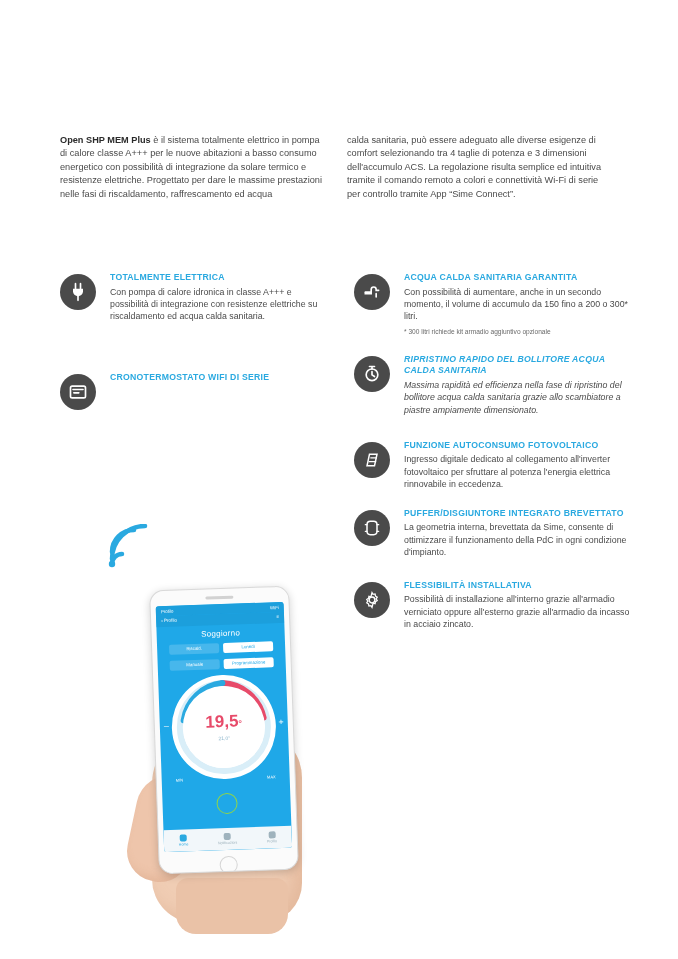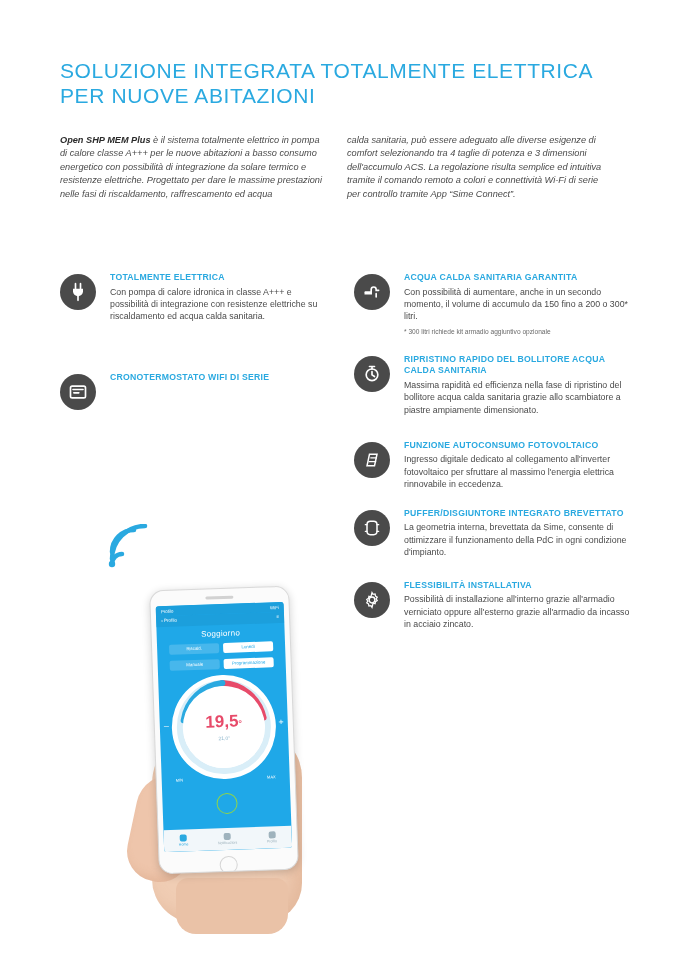--- a/index.html
+++ b/index.html
@@ -36,21 +36,20 @@
     font-weight: 400;
   }
   
   .intro {
     position: absolute;
     left: 60px;
     top: 134px;
     width: 560px;
     display: flex;
     gap: 24px;
-    font-style: italic;
   }
   .intro-col {
     width: 263px;
     font-size: 9.2px;
     line-height: 13.4px;
     color: #4a4a4a;
   }
   .intro-col b {
     color: #2b2b2b;
     font-weight: bold;
@@ -335,24 +334,20 @@
     border: 1px solid #d6d6d6;
     border-radius: 50%;
     margin: 6px auto 0;
   }
 </style>
 </head>
 <body>
 
 <div class="page">
 
-  <div class="title-block">
-    <div class="title-line">SOLUZIONE INTEGRATA TOTALMENTE ELETTRICA</div>
-    <div class="title-line">PER NUOVE ABITAZIONI</div>
-  </div>
 
   <div class="intro">
     <div class="intro-col"><b>Open SHP MEM Plus</b><span> è il sistema totalmente elettrico in pompa di calore classe A+++ per le nuove abitazioni a basso consumo energetico con possibilità di integrazione da solare termico e resistenze elettriche. Progettato per dare le massime prestazioni nelle fasi di riscaldamento, raffrescamento ed acqua</span></div>
     <div class="intro-col">calda sanitaria, può essere adeguato alle diverse esigenze di comfort selezionando tra 4 taglie di potenza e 3 dimensioni dell'accumulo ACS. La regolazione risulta semplice ed intuitiva tramite il comando remoto a colori e connettività Wi-Fi di serie per controllo tramite App “Sime Connect”.</div>
   </div>
 
   <div class="features-left">
 
     <div class="feature">
       <div class="feature-icon">
@@ -386,40 +381,40 @@
           <path d="M4 12h7V9a3 3 0 0 1 6 0v1h3" fill="none" stroke-width="2" stroke-linecap="round"></path>
           <rect x="3" y="12" width="9" height="3" fill="#fff" stroke="none"></rect>
           <path d="M17 14v4" stroke-width="2" fill="none" stroke-linecap="round"></path>
         </svg>
       </div>
       <div class="feature-title">ACQUA CALDA SANITARIA GARANTITA</div>
       <div class="feature-body">Con possibilità di aumentare, anche in un secondo momento, il volume di accumulo da 150 fino a 200 o 300* litri.</div>
       <div class="feature-note">* 300 litri richiede kit armadio aggiuntivo opzionale</div>
     </div>
 
-    <div class="feature" style="margin-top:18px;">
+    <div class="feature" style="margin-top:18px;font-style:italic;">
       <div class="feature-icon">
         <svg viewBox="0 0 24 24" aria-hidden="true">
           <circle cx="12" cy="13" r="7" fill="none" stroke-width="2"></circle>
           <path d="M12 9v4l3 2M9 3h6M12 3v3" fill="none" stroke-width="2" stroke-linecap="round"></path>
         </svg>
       </div>
       <div class="feature-title">RIPRISTINO RAPIDO DEL BOLLITORE ACQUA CALDA SANITARIA</div>
       <div class="feature-body">Massima rapidità ed efficienza nella fase di ripristino del bollitore acqua calda sanitaria grazie allo scambiatore a piastre ampiamente dimensionato.</div>
     </div>
 
     <div class="feature" style="margin-top:24px;">
       <div class="feature-icon">
         <svg viewBox="0 0 24 24" aria-hidden="true">
           <path d="M6 19L9 5h9l-3 14z" fill="none" stroke-width="1.8"></path>
           <path d="M8 14h9M10 9.5h8" fill="none" stroke-width="1.4"></path>
         </svg>
       </div>
       <div class="feature-title">FUNZIONE AUTOCONSUMO FOTOVOLTAICO</div>
-      <div class="feature-body">Ingresso digitale dedicato al collegamento all'inverter fotovoltaico per sfruttare al massimo l'energia elettrica rinnovabile in eccedenza.</div>
+      <div class="feature-body">Ingresso digitale dedicato al collegamento all'inverter fotovoltaico per sfruttare al potenza l'energia elettrica rinnovabile in eccedenza.</div>
     </div>
 
     <div class="feature" style="margin-top:14px;">
       <div class="feature-icon">
         <svg viewBox="0 0 24 24" aria-hidden="true">
           <rect x="6" y="4" width="12" height="16" rx="4" fill="none" stroke-width="1.8"></rect>
           <path d="M4 8h2M4 16h2M18 8h2M18 16h2" fill="none" stroke-width="1.6" stroke-linecap="round"></path>
         </svg>
       </div>
       <div class="feature-title">PUFFER/DISGIUNTORE INTEGRATO BREVETTATO</div>

